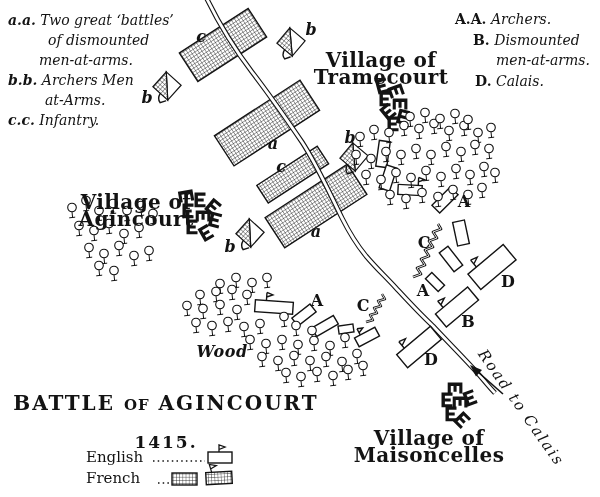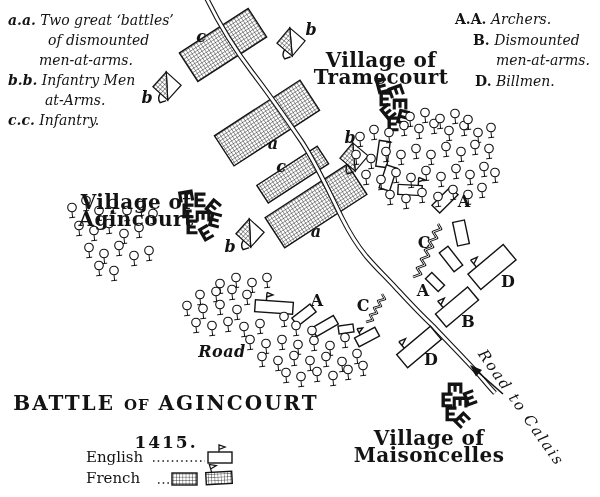--- a/index.html
+++ b/index.html
@@ -317,52 +317,52 @@
   </svg>
 
   <div class="txt-layer">
 
     <div class="key key-left">
       <div><span class="abbr">a.a.</span>
            <span>Two great ‘battles’</span></div>
       <div class="ind1"><span>of dismounted</span></div>
       <div class="ind2"><span>men-at-arms.</span></div>
       <div><span class="abbr">b.b.</span>
-           <span>Infantry Men</span></div>
+           <span>Archers Men</span></div>
       <div class="ind3"><span>at-Arms.</span></div>
       <div><span class="abbr">c.c.</span>
            <span>Infantry.</span></div>
     </div>
 
     <div class="key key-right">
       <div><span class="abbr">A.A.</span>
            <span>Archers.</span></div>
       <div class="rind1"><span class="abbr">B.</span>
            <span>Dismounted</span></div>
       <div class="rind2"><span>men-at-arms.</span></div>
       <div class="rind4"><span class="abbr">D.</span>
-           <span>Billmen.</span></div>
+           <span>Calais.</span></div>
     </div>
 
     <div class="place" style="left:381px;top:52px;">
       <div>Village of</div>
       <div>Tramecourt</div>
     </div>
 
     <div class="place" style="left:136px;top:194px;">
       <div>Village of</div>
       <div>Agincourt</div>
     </div>
 
     <div class="place" style="left:429px;top:430px;">
       <div>Village of</div>
       <div>Maisoncelles</div>
     </div>
 
-    <div class="wood-label" style="left:222px;top:351px;">Road</div>
+    <div class="wood-label" style="left:222px;top:351px;">Wood</div>
 
     <div class="road-label">Road to Calais</div>
 
     <div class="title">
       <div class="t-main">
         <span>BATTLE</span>
         <span class="t-of">OF</span>
         <span>AGINCOURT</span>
       </div>
       <div class="t-year">1415.</div>

